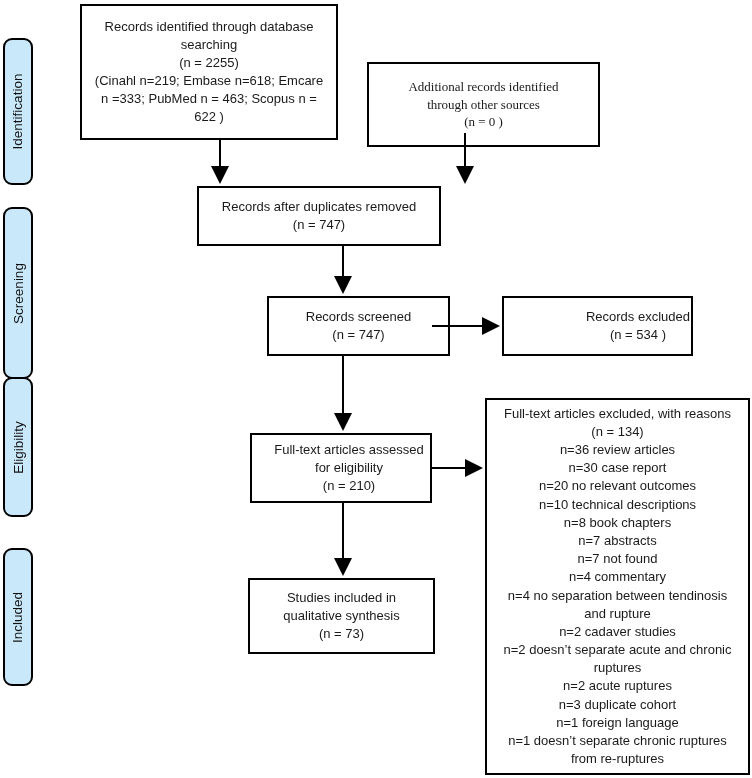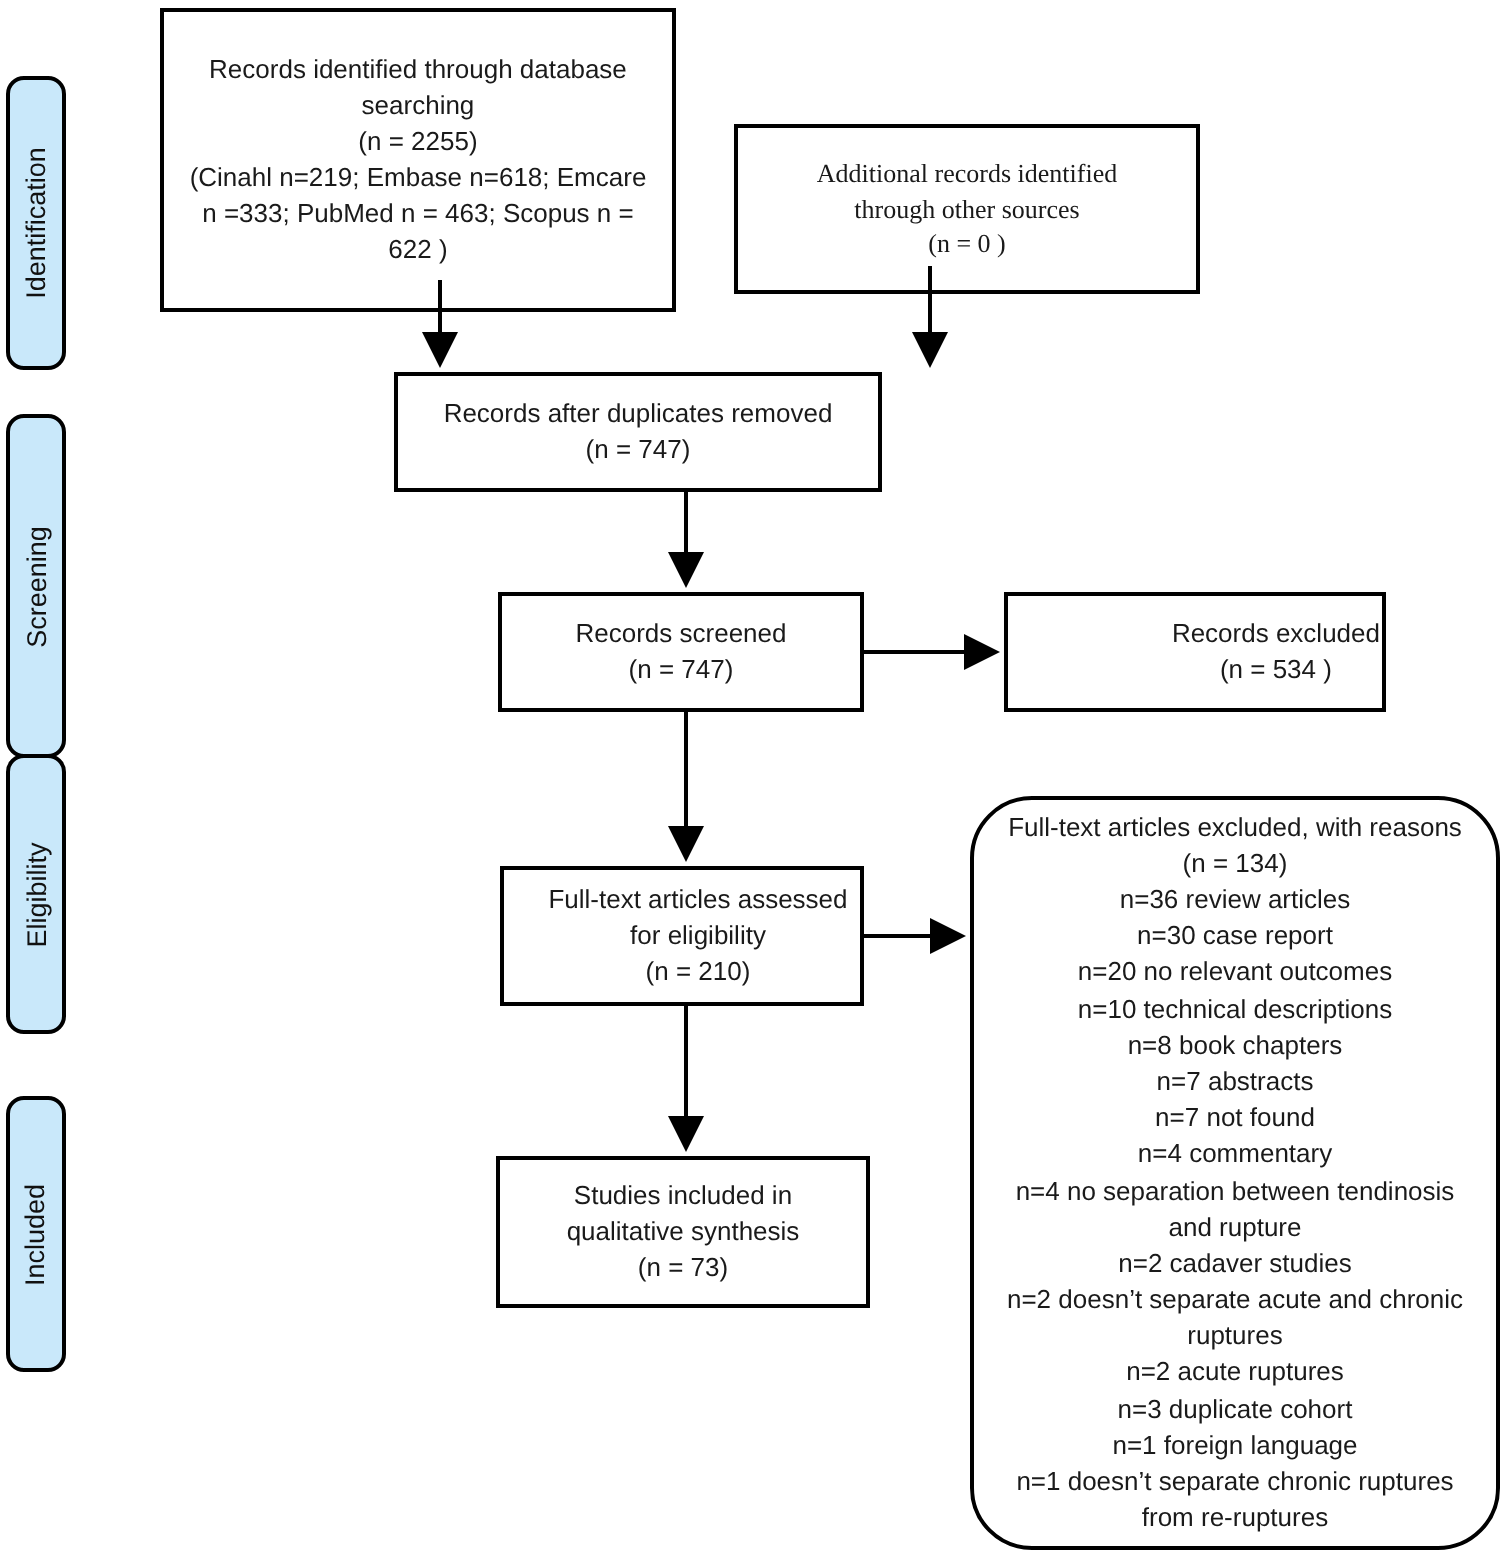--- a/index.html
+++ b/index.html
@@ -42,27 +42,27 @@
     display: flex;
     align-items: center;
     justify-content: center;
   }
   .stage span {
     transform: rotate(-90deg);
     white-space: nowrap;
     font-size: 13.5px;
     color: #111;
   }
-  #box-records-identified   { left: 80px;  top: 4px;   width: 258px; height: 152px; }
+  #box-records-identified   { left: 80px;  top: 4px;   width: 258px; height: 136px; }
   #box-additional-records   { left: 367px; top: 62px;  width: 233px; height: 85px; font-family: Liberation Serif, serif;  }
   #box-duplicates-removed   { left: 197px; top: 186px; width: 244px; height: 60px;  }
-  #box-records-screened     { left: 249px; top: 296px; width: 183px; height: 60px;  }
+  #box-records-screened     { left: 267px; top: 296px; width: 183px; height: 60px;  }
   #box-records-excluded     { left: 502px; top: 296px; width: 191px; height: 60px; justify-content: flex-end;  }
   #box-fulltext-assessed    { left: 250px; top: 433px; width: 182px; height: 70px; padding-left: 17px;  }
-  #box-fulltext-excluded    { left: 485px; top: 398px; width: 265px; height: 377px; line-height: 1.4; border-radius: 31px; }
+  #box-fulltext-excluded    { left: 485px; top: 398px; width: 265px; height: 377px; line-height: 1.4; }
   #box-studies-included     { left: 248px; top: 578px; width: 187px; height: 76px;  }
 
   #stage-identification { top: 38px;  height: 147px; }
   #stage-screening      { top: 207px; height: 172px; }
   #stage-eligibility    { top: 377px; height: 140px; }
   #stage-included       { top: 548px; height: 138px; }
 
   #arrow-layer {
     position: absolute;
     left: 0; top: 0;

